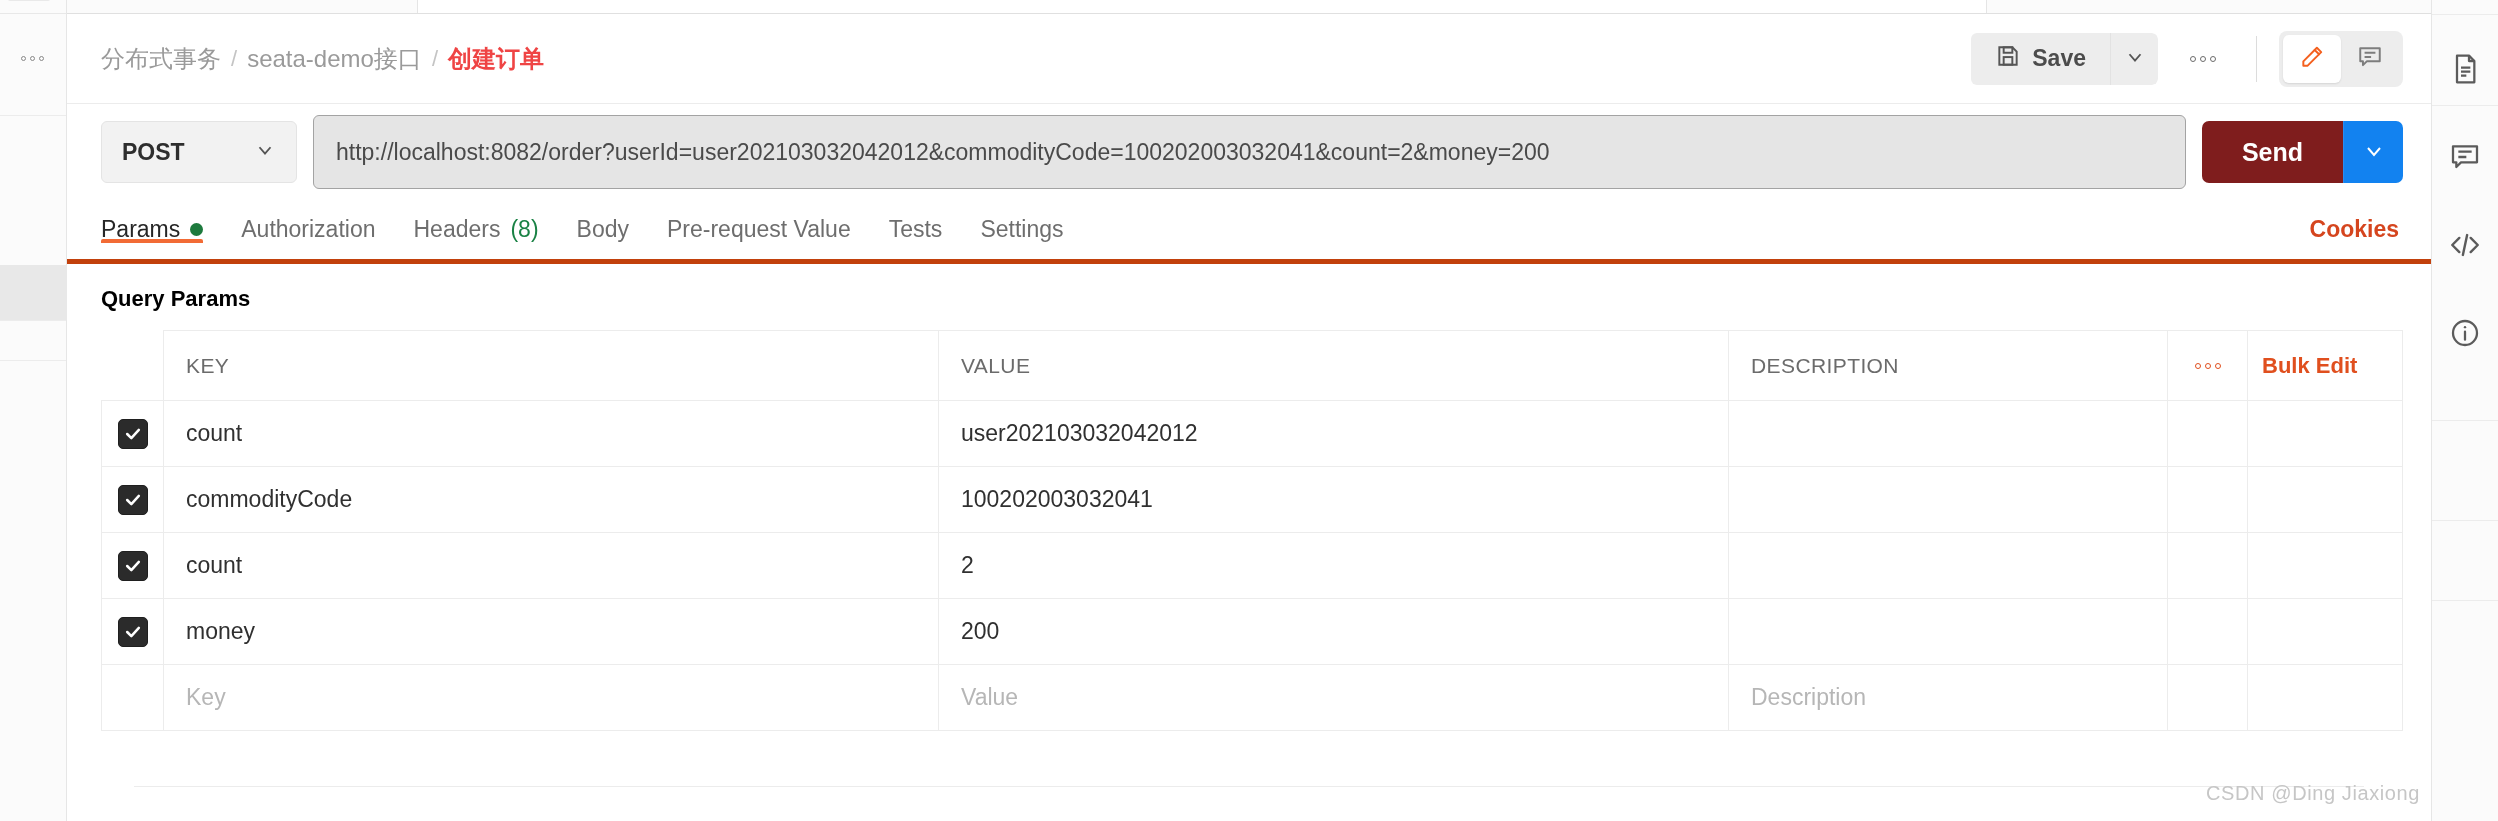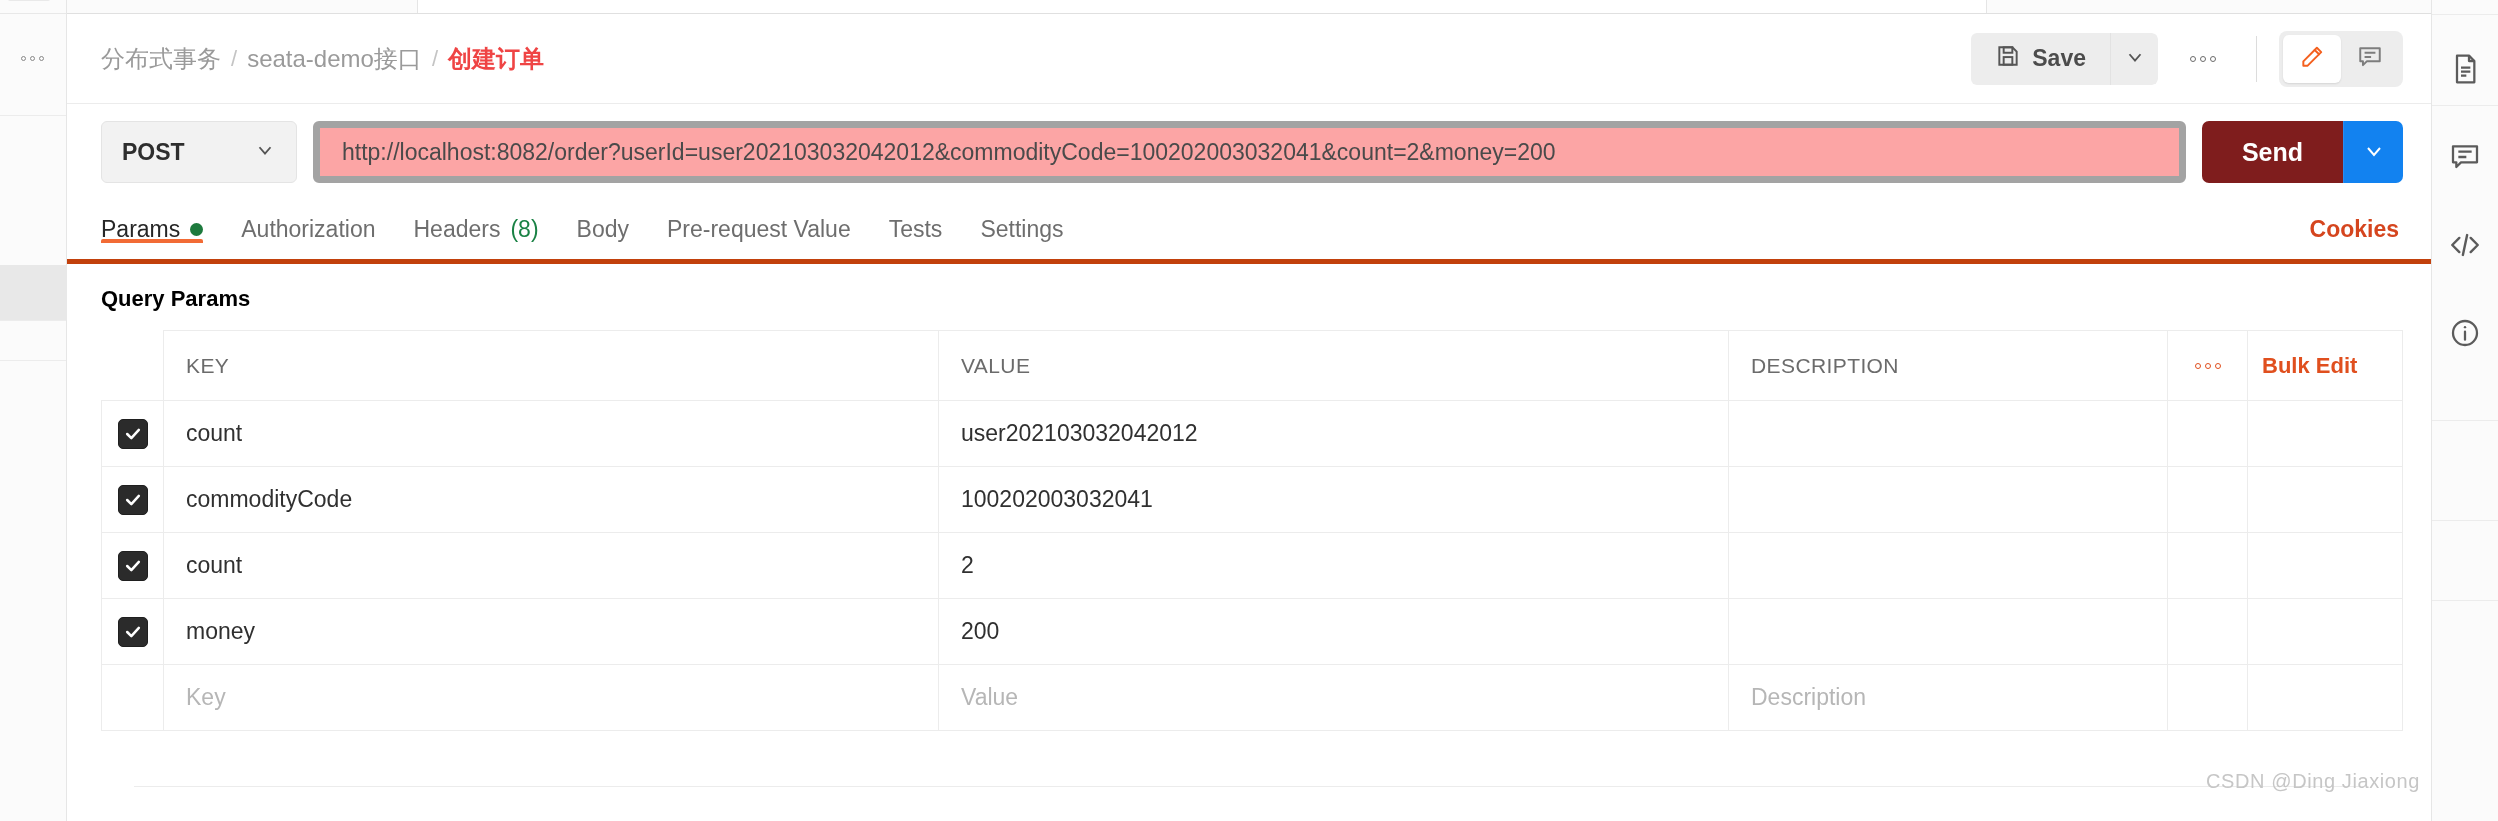--- a/index.html
+++ b/index.html
@@ -153,23 +153,23 @@
     border-radius: 6px;
     display: flex; align-items: center;
     padding: 0 20px;
     cursor: pointer;
     position: relative;
   }
   .method-label { font-size: 23px; font-weight: 700; color: #2e2e2e; }
   .method-caret { margin-left: auto; }
   .url-input {
     flex: 1 1 auto; min-width: 0;
-    height: 62px;
-    background: #fca5a5;
-    border: 7px solid #a3a3a3;
+    height: 74px;
+    background: #e5e5e5;
+    border: 1px solid #a3a3a3;
     border-radius: 6px;
     display: flex; align-items: center;
     padding: 0 22px;
     font-size: 23px;
     color: #4a4a4a;
     white-space: nowrap; overflow: hidden;
     cursor: text;
   }
   .send-group { display: flex; align-items: stretch; border-radius: 7px; overflow: hidden; flex: 0 0 auto; }
   .btn-send {
@@ -278,21 +278,21 @@
     display: flex; flex-direction: column; align-items: center;
     padding-top: 48px; gap: 46px;
     position: relative;
   }
   .rr-icon { width: 42px; height: 42px; display: flex; align-items: center; justify-content: center; cursor: pointer; }
   .rr-line { position: absolute; left: 0; right: 0; height: 1px; background: #ececec; }
 
   
   .watermark {
     position: absolute;
-    right: 78px; bottom: 28px;
+    right: 78px; bottom: 16px;
     font-size: 20px; color: #c6c6c6;
     letter-spacing: .6px;
     white-space: nowrap;
     pointer-events: none;
   }
   .bottom-rule {
     position: absolute; left: 67px; right: 67px; bottom: 34px;
     height: 1px; background: #ececec;
   }
 </style>

